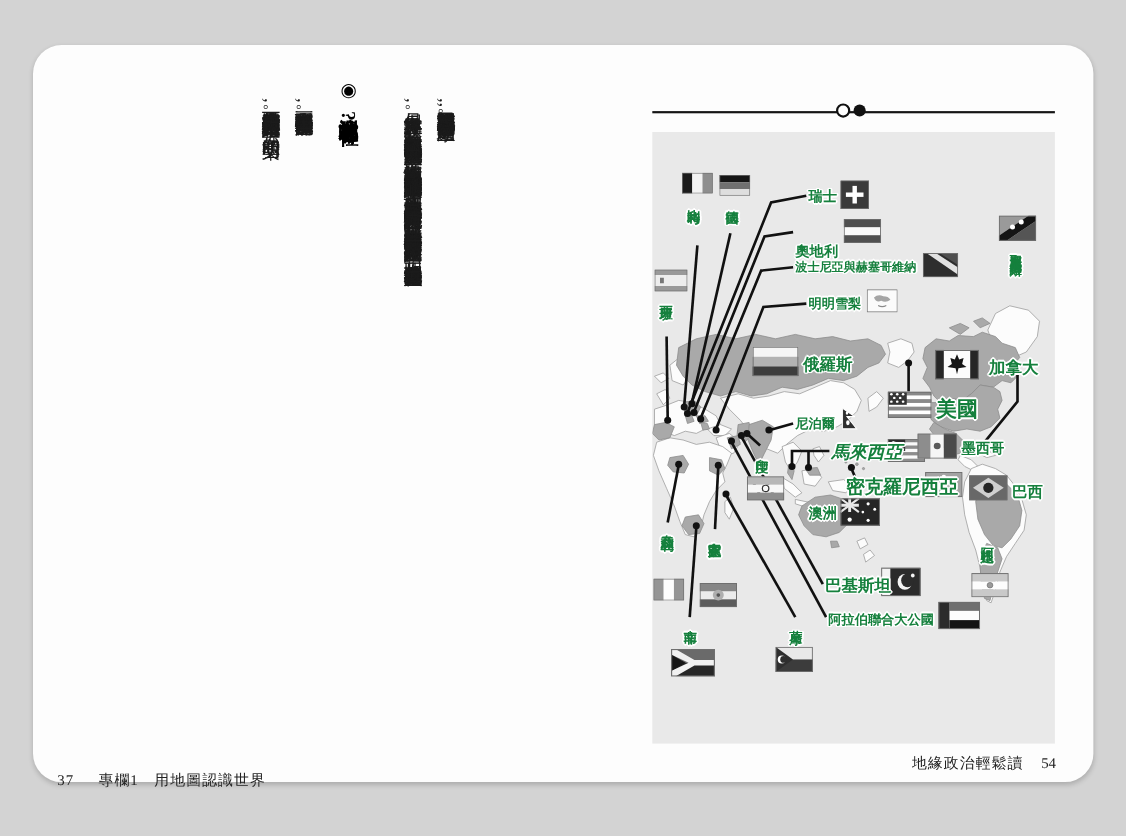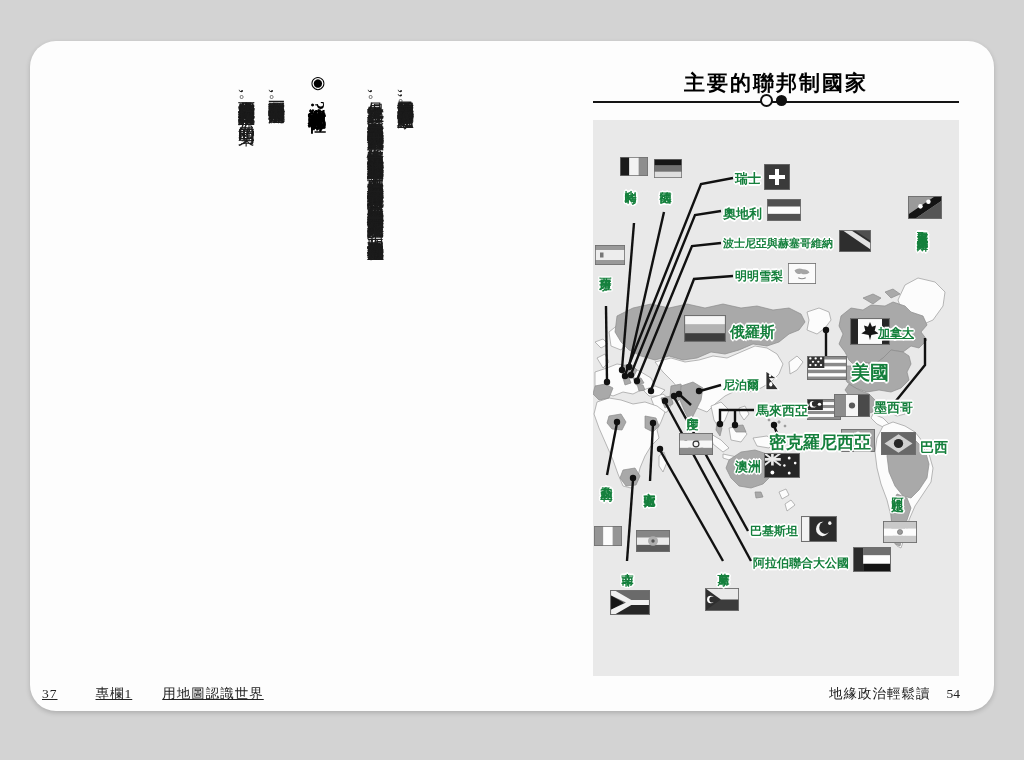--- a/index.html
+++ b/index.html
@@ -49,25 +49,25 @@
   }
   .clabel.v{writing-mode:vertical-rl;-webkit-writing-mode:vertical-rl;letter-spacing:1px;}
   .flag{position:absolute;line-height:0;}
   .source{
     position:absolute;right:14px;bottom:11px;
     font-family:"Liberation Sans","DejaVu Sans",sans-serif;
     font-size:11.5px;color:#2a2a2a;letter-spacing:.5px;
   }
   
   .footer-left{
-    position:absolute;left:12px;top:644px;display:flex;align-items:baseline;
-    font-size:13.5px;color:#222;gap:16px;text-decoration:underline;
+    position:absolute;left:22px;top:644px;display:flex;align-items:baseline;
+    font-size:13.5px;color:#222;gap:0;
   }
   .footer-left .num{margin-right:22px;letter-spacing:1px;}
-  .footer-left .sec{margin-right:14px;letter-spacing:1px;}
+  .footer-left .sec{margin-right:14px;letter-spacing:1px;margin-top:16px;}
   .footer-left .ttl{letter-spacing:1px;}
   .footer-right{
     position:absolute;right:34px;top:644px;display:flex;align-items:baseline;
     font-size:13.5px;color:#222;
   }
   .footer-right .ttl{letter-spacing:1px;margin-right:16px;}
 </style>
 </head>
 <body>
 
@@ -79,21 +79,20 @@
     <h3><span class="bullet">◉</span><span>澳洲的首都在哪裡?</span></h3>
     <p>聯邦國家要決定首都在哪裡,也是非常困難的一件事。</p>
     <p>有些人可能以為澳洲的首都是雪梨,但正確答案應該是坎培拉。然而,明明雪梨</p>
   </div>
   <div class="footer-left">
     <span class="num">37</span>
     <span class="sec">專欄1</span>
     <span class="ttl">用地圖認識世界</span>
   </div>
 
-  <div class="map-title">主要的聯邦制國家</div>
   <div class="rule"></div>
   <div class="rule-circles">
     <span class="c-open"></span>
     <span class="c-fill"></span>
   </div>
 
   <div class="mapbox" id="mapbox">
     <svg class="base" id="map-svg" width="366" height="556" viewBox="0 0 366 556">
 
       <g fill="#fcfcfc" stroke="#9b9b9b" stroke-width="0.7" stroke-linejoin="round">
@@ -215,21 +214,21 @@
             <rect x="5" y="11" width="16" height="4" fill="#fff"></rect>
             <rect x="0.4" y="0.4" width="25.2" height="25.2" fill="none" stroke="#6f6f6f" stroke-width="0.8"></rect>
           </svg></div>
         <div class="clabel" style="left: 142px; top: 52px; font-size: 13px;">瑞士</div>
         <div class="flag" style="left: 174px; top: 79px; width: 34px; height: 22px;"><svg viewBox="0 0 30 20" width="34" height="22" preserveAspectRatio="none">
             <rect width="30" height="7" fill="#505050"></rect>
             <rect y="7" width="30" height="6.5" fill="#fafafa"></rect>
             <rect y="13.5" width="30" height="6.5" fill="#505050"></rect>
             <rect x="0.4" y="0.4" width="29.2" height="19.2" fill="none" stroke="#6f6f6f" stroke-width="0.8"></rect>
           </svg></div>
-        <div class="clabel" style="left: 130px; top: 87px; font-size: 13px;">奧地利</div>
+        <div class="clabel" style="left: 130px; top: 103px; font-size: 13px; font-family: Liberation Mono, monospace;">奧地利</div>
         <div class="flag" style="left: 246px; top: 110px; width: 32px; height: 22px;"><svg viewBox="0 0 30 20" width="32" height="22" preserveAspectRatio="none">
             <rect width="30" height="20" fill="#2e2e2e"></rect>
             <polygon points="3,0 11,0 30,12 30,18" fill="#e2e2e2"></polygon>
             <polygon points="14,0 30,10 30,0" fill="#4f4f4f"></polygon>
             <rect x="0.4" y="0.4" width="29.2" height="19.2" fill="none" stroke="#6f6f6f" stroke-width="0.8"></rect>
           </svg></div>
         <div class="clabel" style="left: 130px; top: 118px; font-size: 11px;">波士尼亞與赫塞哥維納</div>
         <div class="flag" style="left: 195px; top: 143px; width: 28px; height: 21px;"><svg viewBox="0 0 30 20" width="28" height="21" preserveAspectRatio="none">
             <rect width="30" height="20" fill="#fbfbfb"></rect>
             <path d="M7,7 Q11,4 16,6 Q21,6 23,9 Q19,12 14,10 Q9,12 7,7 Z" fill="#a5a5a5"></path>
@@ -261,21 +260,21 @@
             <rect x="0.4" y="0.4" width="29.2" height="19.2" fill="none" stroke="#6f6f6f" stroke-width="0.8"></rect>
           </svg></div>
         <div class="clabel" style="left: 137px; top: 204px; font-size: 15px;">俄羅斯</div>
         <div class="flag" style="left: 257px; top: 198px; width: 40px; height: 27px;"><svg viewBox="0 0 30 20" width="40" height="27" preserveAspectRatio="none">
             <rect width="30" height="20" fill="#fcfcfc"></rect>
             <rect width="6" height="20" fill="#262626"></rect>
             <rect x="24" width="6" height="20" fill="#262626"></rect>
             <polygon points="15,3 16.5,6.5 19.5,5.5 18.5,9.5 21.5,11.5 16,12.5 15,16.5 14,12.5 8.5,11.5 11.5,9.5 10.5,5.5 13.5,6.5" fill="#161616"></polygon>
             <rect x="0.4" y="0.4" width="29.2" height="19.2" fill="none" stroke="#6f6f6f" stroke-width="0.8"></rect>
           </svg></div>
-        <div class="clabel" style="left: 285px; top: 207px; font-size: 12px; text-decoration: underline;">加拿大</div>
+        <div class="clabel" style="left: 306px; top: 207px; font-size: 15px;">加拿大</div>
         <div class="flag" style="left: 214px; top: 236px; width: 40px; height: 24px;"><svg viewBox="0 0 30 20" width="40" height="24" preserveAspectRatio="none">
             <rect width="30" height="20" fill="#fff"></rect>
             <rect y="0" width="30" height="2.9" fill="#8a8a8a"></rect>
             <rect y="5.7" width="30" height="2.9" fill="#8a8a8a"></rect>
             <rect y="11.4" width="30" height="2.9" fill="#8a8a8a"></rect>
             <rect y="17.1" width="30" height="2.9" fill="#8a8a8a"></rect>
             <rect width="13" height="10" fill="#333"></rect>
             <g fill="#fff">
               <circle cx="2.5" cy="2" r=".9"></circle>
               <circle cx="6.5" cy="2" r=".9"></circle>
@@ -308,21 +307,21 @@
             <rect y="0" width="30" height="2.9" fill="#8d8d8d"></rect>
             <rect y="5.7" width="30" height="2.9" fill="#8d8d8d"></rect>
             <rect y="11.4" width="30" height="2.9" fill="#8d8d8d"></rect>
             <rect y="17.1" width="30" height="2.9" fill="#8d8d8d"></rect>
             <rect width="14" height="10.5" fill="#2c2c2c"></rect>
             <circle cx="5.5" cy="5" r="3.2" fill="#fff"></circle>
             <circle cx="7" cy="4.6" r="2.7" fill="#2c2c2c"></circle>
             <circle cx="11" cy="5" r="1.5" fill="#fff"></circle>
             <rect x="0.4" y="0.4" width="29.2" height="19.2" fill="none" stroke="#6f6f6f" stroke-width="0.8"></rect>
           </svg></div>
-        <div class="clabel" style="left: 163px; top: 284px; font-size: 13px;">馬來西亞</div>
+        <div class="clabel" style="left: 163px; top: 284px; font-size: 16px; font-style: italic;">馬來西亞</div>
         <div class="flag" style="left: 241px; top: 274px; width: 36px; height: 23px;"><svg viewBox="0 0 30 20" width="36" height="23" preserveAspectRatio="none">
             <rect width="10" height="20" fill="#8d8d8d"></rect>
             <rect x="10" width="10" height="20" fill="#f6f6f6"></rect>
             <rect x="20" width="10" height="20" fill="#4a4a4a"></rect>
             <circle cx="15" cy="10" r="2.6" fill="#5a5a5a"></circle>
             <rect x="0.4" y="0.4" width="29.2" height="19.2" fill="none" stroke="#6f6f6f" stroke-width="0.8"></rect>
           </svg></div>
         <div class="clabel" style="left: 281px; top: 282px; font-size: 13px; font-family: Liberation Mono, monospace;">墨西哥</div>
         <div class="flag" style="left: 248px; top: 309px; width: 34px; height: 23px;"><svg viewBox="0 0 30 20" width="34" height="23" preserveAspectRatio="none">
             <rect width="30" height="20" fill="#a3a3a3"></rect>
@@ -389,21 +388,21 @@
           </svg></div>
         <div class="clabel v" style="left: 28px; top: 443px; font-size: 12px;">南非</div>
         <div class="flag" style="left: 208px; top: 396px; width: 36px; height: 26px;"><svg viewBox="0 0 30 20" width="36" height="26" preserveAspectRatio="none">
             <rect width="30" height="20" fill="#2b2b2b"></rect>
             <rect width="7" height="20" fill="#f3f3f3"></rect>
             <circle cx="18" cy="10" r="5.5" fill="#f3f3f3"></circle>
             <circle cx="20" cy="9" r="4.8" fill="#2b2b2b"></circle>
             <circle cx="24" cy="5.5" r="1.4" fill="#f3f3f3"></circle>
             <rect x="0.4" y="0.4" width="29.2" height="19.2" fill="none" stroke="#6f6f6f" stroke-width="0.8"></rect>
           </svg></div>
-        <div class="clabel" style="left: 157px; top: 405px; font-size: 12px;">巴基斯坦</div>
+        <div class="clabel" style="left: 157px; top: 405px; font-size: 15px;">巴基斯坦</div>
         <div class="flag" style="left: 260px; top: 427px; width: 38px; height: 25px;"><svg viewBox="0 0 30 20" width="38" height="25" preserveAspectRatio="none">
             <rect x="8" width="22" height="6.7" fill="#6f6f6f"></rect>
             <rect x="8" y="6.7" width="22" height="6.7" fill="#fdfdfd"></rect>
             <rect x="8" y="13.4" width="22" height="6.6" fill="#141414"></rect>
             <rect width="8" height="20" fill="#2b2b2b"></rect>
             <rect x="0.4" y="0.4" width="29.2" height="19.2" fill="none" stroke="#6f6f6f" stroke-width="0.8"></rect>
           </svg></div>
         <div class="clabel" style="left: 160px; top: 437px; font-size: 12px;">阿拉伯聯合大公國</div>
         <div class="flag" style="left: 112px; top: 468px; width: 34px; height: 23px;"><svg viewBox="0 0 30 20" width="34" height="23" preserveAspectRatio="none">
             <rect width="30" height="10" fill="#e9e9e9"></rect>

